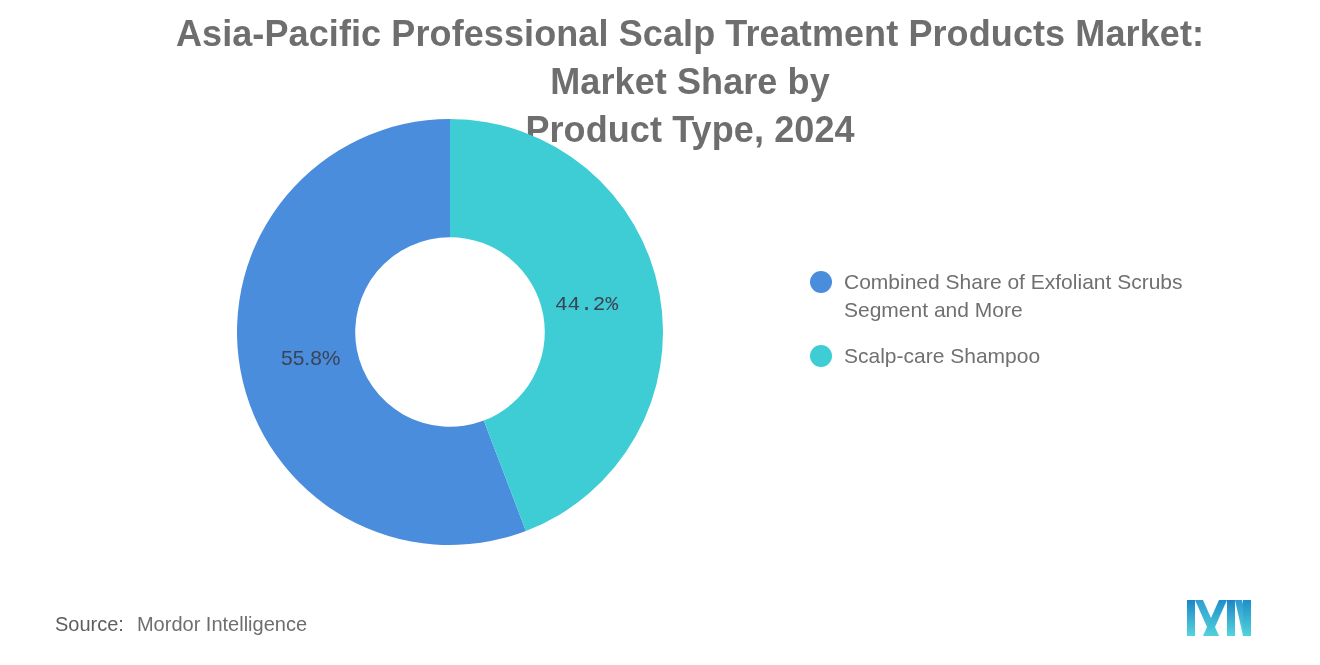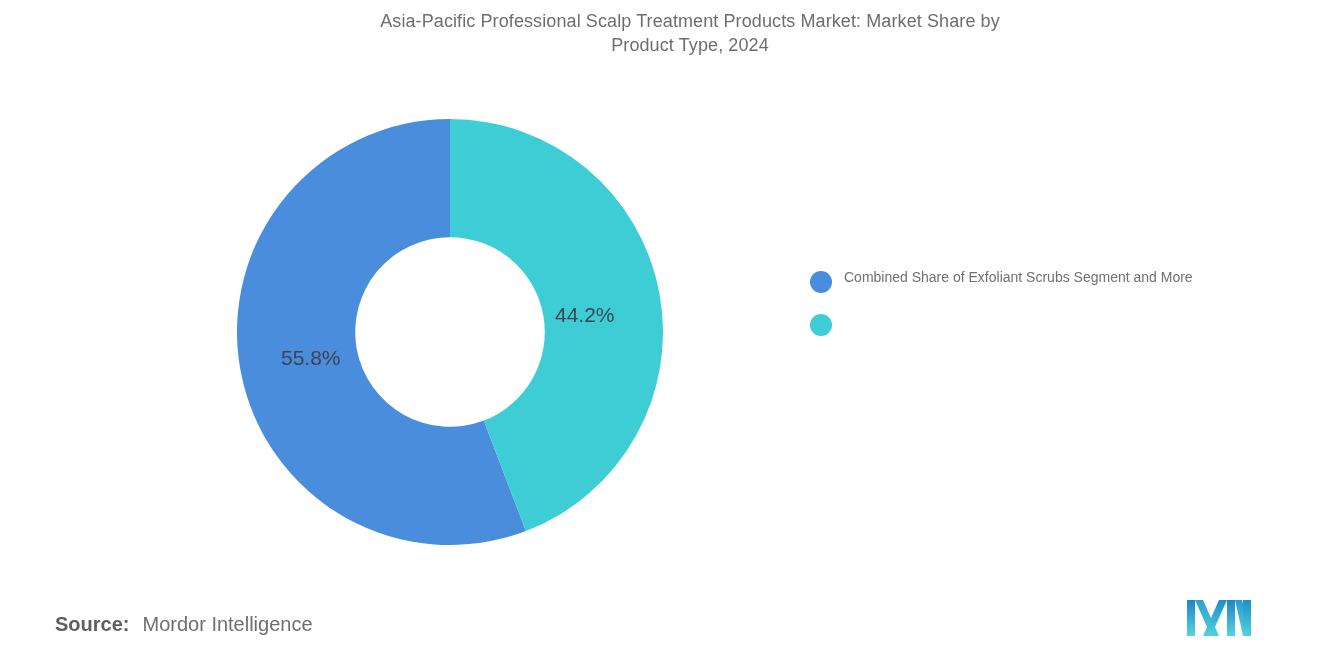--- a/index.html
+++ b/index.html
@@ -18,22 +18,22 @@
   }
 
   
   #chart-title {
     position: absolute;
     left: 160px;
     top: 10px;
     width: 1060px;
     text-align: center;
     font-family: "Liberation Sans", sans-serif;
-    font-size: 18px;
-    font-weight: 400;
+    font-size: 36px;
+    font-weight: 700;
     line-height: 1.33;
     color: #6e6e6e;
     letter-spacing: 0.1px;
     white-space: pre-line;
   }
 
   
   #donut-wrap {
     position: absolute;
     left: 237px;
@@ -50,21 +50,21 @@
 
   .slice-label {
     position: absolute;
     font-family: "Liberation Sans", sans-serif;
     font-size: 21px;
     font-weight: 400;
     color: #3c4354;
     white-space: nowrap;
   }
   #label-blue  { left: 44px;  top: 227px; }
-  #label-teal  { left: 318px; top: 184px; }
+  #label-teal  { left: 318px; top: 174px; font-family: Liberation Mono, monospace; }
 
   
   #legend {
     position: absolute;
     left: 810px;
     top: 268px;
     width: 430px;
   }
   .legend-row {
     display: flex;
@@ -74,39 +74,39 @@
   .legend-swatch {
     flex: 0 0 auto;
     width: 22px;
     height: 22px;
     border-radius: 50%;
     margin-top: 3px;
     margin-right: 12px;
   }
   .legend-label {
     font-family: "Liberation Sans", sans-serif;
-    font-size: 14px;
+    font-size: 21px;
     font-weight: 400;
     line-height: 1.33;
     color: #707070;
     max-width: 372px;
   }
 
   
   #source-line {
     position: absolute;
     left: 55px;
     top: 613px;
     font-family: "Liberation Sans", sans-serif;
     font-size: 20px;
     color: #6e6e6e;
     white-space: nowrap;
   }
   #source-label {
-    font-weight: 700;
+    font-weight: 400;
     color: #5e5e5e;
   }
   #source-value {
     font-weight: 400;
     color: #6e6e6e;
     margin-left: 13px;
   }
 
   #brand-logo {
     position: absolute;
@@ -138,20 +138,21 @@
 
 <div id="legend">
 
   <div class="legend-row">
     <span class="legend-swatch" id="swatch-0" style="background: rgb(75, 141, 221);"></span>
     <span class="legend-label">Combined Share of Exfoliant Scrubs Segment and More</span>
   </div>
 
   <div class="legend-row">
     <span class="legend-swatch" id="swatch-1" style="background: rgb(63, 205, 213);"></span>
+    <span class="legend-label">Scalp-care Shampoo</span>
   </div>
 
 </div>
 
 <div id="source-line">
   <span id="source-label">Source:</span><span id="source-value">Mordor Intelligence</span>
 </div>
 
 <div id="brand-logo">
   <svg viewBox="0 0 66 40">

